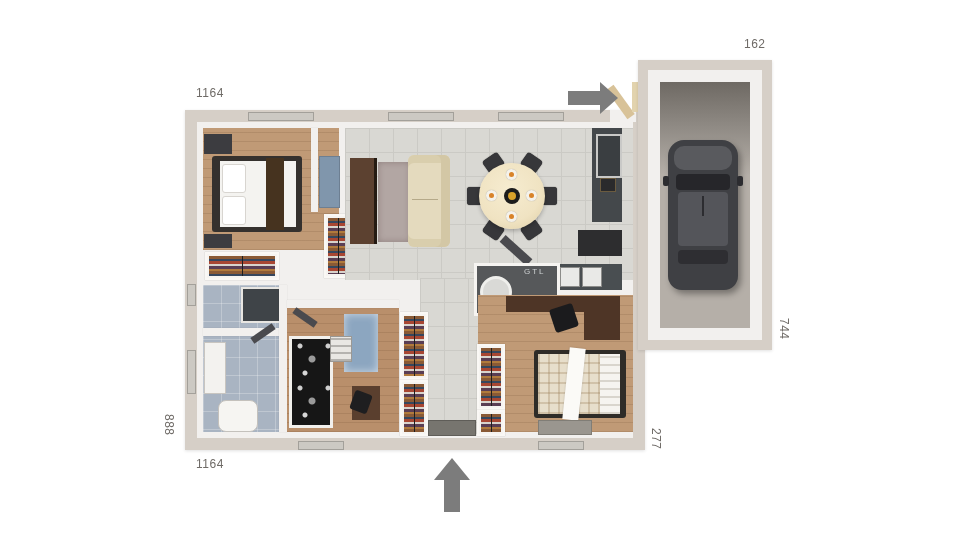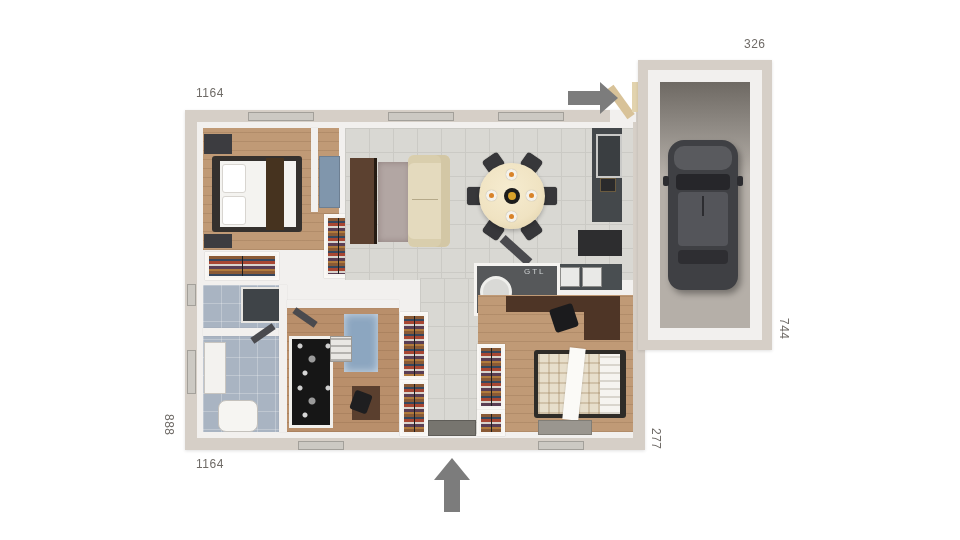--- a/index.html
+++ b/index.html
@@ -183,17 +183,17 @@
     <div class="abs" style="left:32px;top:0;width:0;height:0;border-top:16px solid transparent;border-bottom:16px solid transparent;border-left:18px solid var(--arrow,#7c7c7c);"></div>
   </div>
   <div class="abs" style="left:434px;top:458px;width:36px;height:54px;">
     <div class="abs" style="left:10px;top:20px;width:16px;height:34px;background:var(--arrow,#7c7c7c);"></div>
     <div class="abs" style="left:0;top:0;width:0;height:0;border-left:18px solid transparent;border-right:18px solid transparent;border-bottom:22px solid var(--arrow,#7c7c7c);"></div>
   </div>
 
   <span class="abs dim" style="left:196px;top:86px;">1164</span>
   <span class="abs dim" style="left:196px;top:457px;">1164</span>
   <span class="abs dim vdim" style="left:162px;top:414px;">888</span>
-  <span class="abs dim" style="left:744px;top:37px;">326</span>
+  <span class="abs dim" style="left:744px;top:37px;">162</span>
   <span class="abs dim vdim" style="left:777px;top:318px;">744</span>
   <span class="abs dim vdim" style="left:649px;top:428px;">277</span>
 
 </div>
 
 </body></html>

